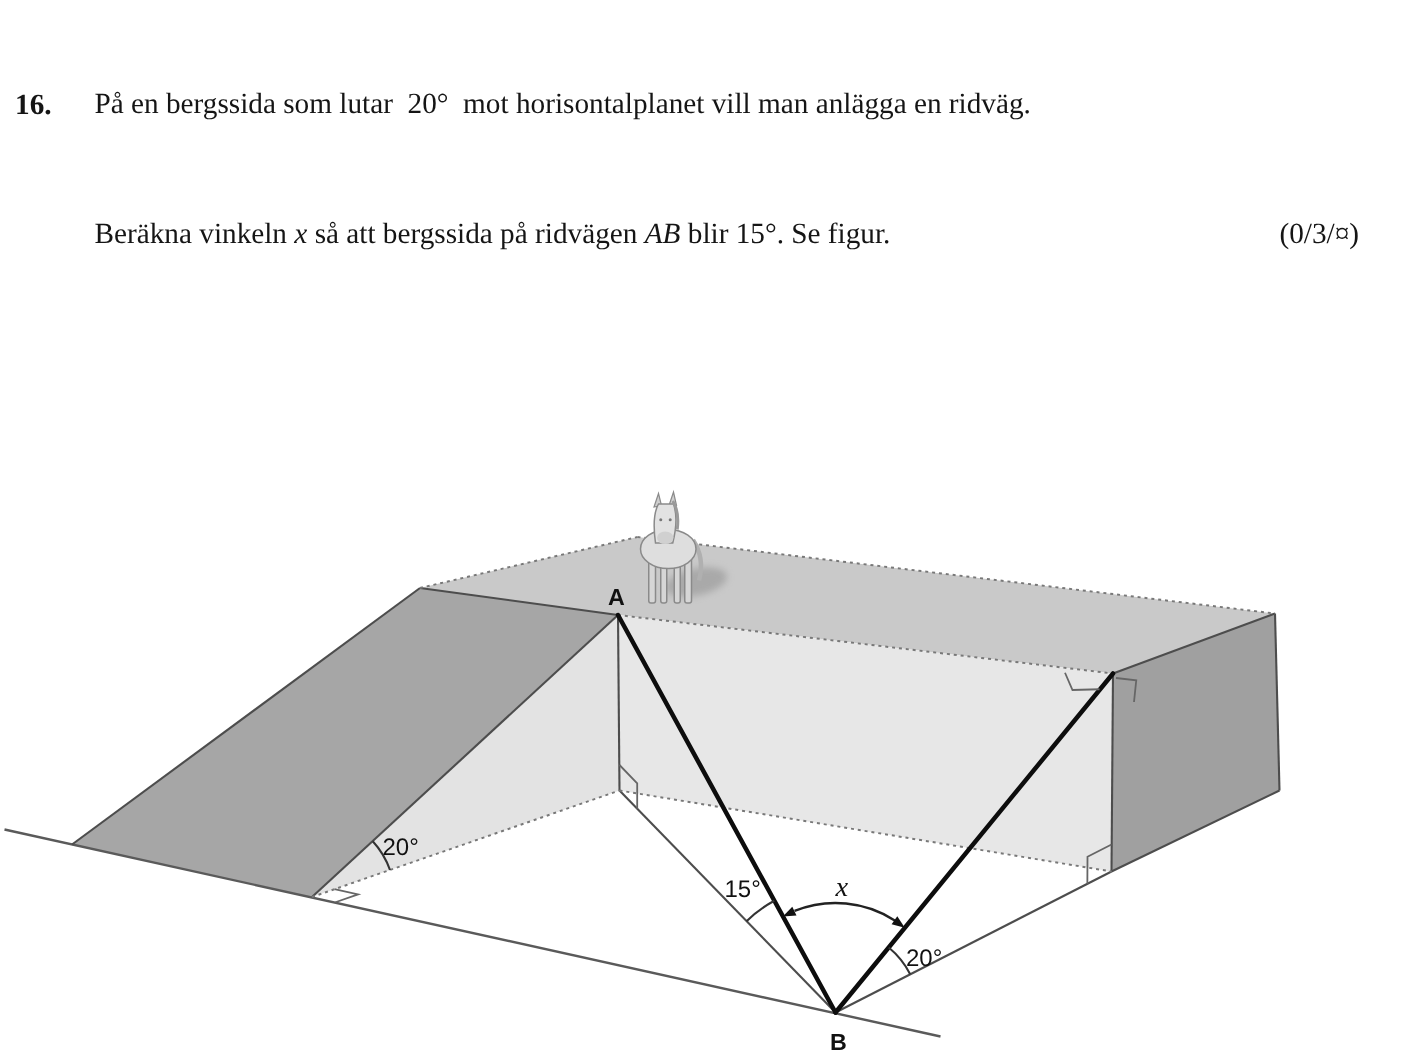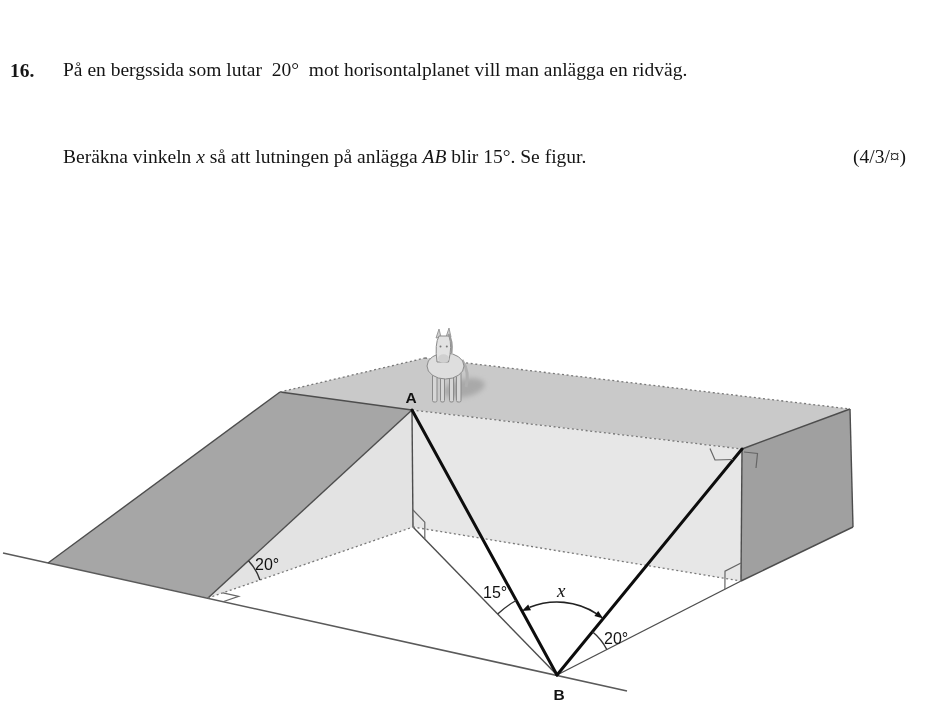--- a/index.html
+++ b/index.html
@@ -32,23 +32,23 @@
 </style>
 </head>
 <body>
 
 <div class="problem-number">16.</div>
 
 <div class="problem-body">
   <div class="body-line">På en bergssida som lutar  20°  mot horisontalplanet vill man anlägga en ridväg.</div>
 </div>
 
-<div class="question-line"><span>Beräkna vinkeln </span><span class="qvar">x</span><span> så att lutningen på anlägga </span><span class="qvar">AB</span><span> blir 15°. Se figur.</span></div>
+<div class="question-line"><span>Beräkna vinkeln </span><span class="qvar">x</span><span> så att bergssida på ridvägen </span><span class="qvar">AB</span><span> blir 15°. Se figur.</span></div>
 
-<div class="score">(4/3/¤)</div>
+<div class="score">(0/3/¤)</div>
 
 <div class="figure-wrap">
 <svg width="937" height="706" viewBox="0 0 937 706" xmlns="http://www.w3.org/2000/svg">
   <defs>
     <filter id="soft" x="-40%" y="-40%" width="180%" height="180%">
       <feGaussianBlur stdDeviation="2.4"></feGaussianBlur>
     </filter>
   </defs>
 
   <polygon points="280,392 425,358 850,409 742,449 412,410" fill="#c9c9c9"></polygon>

